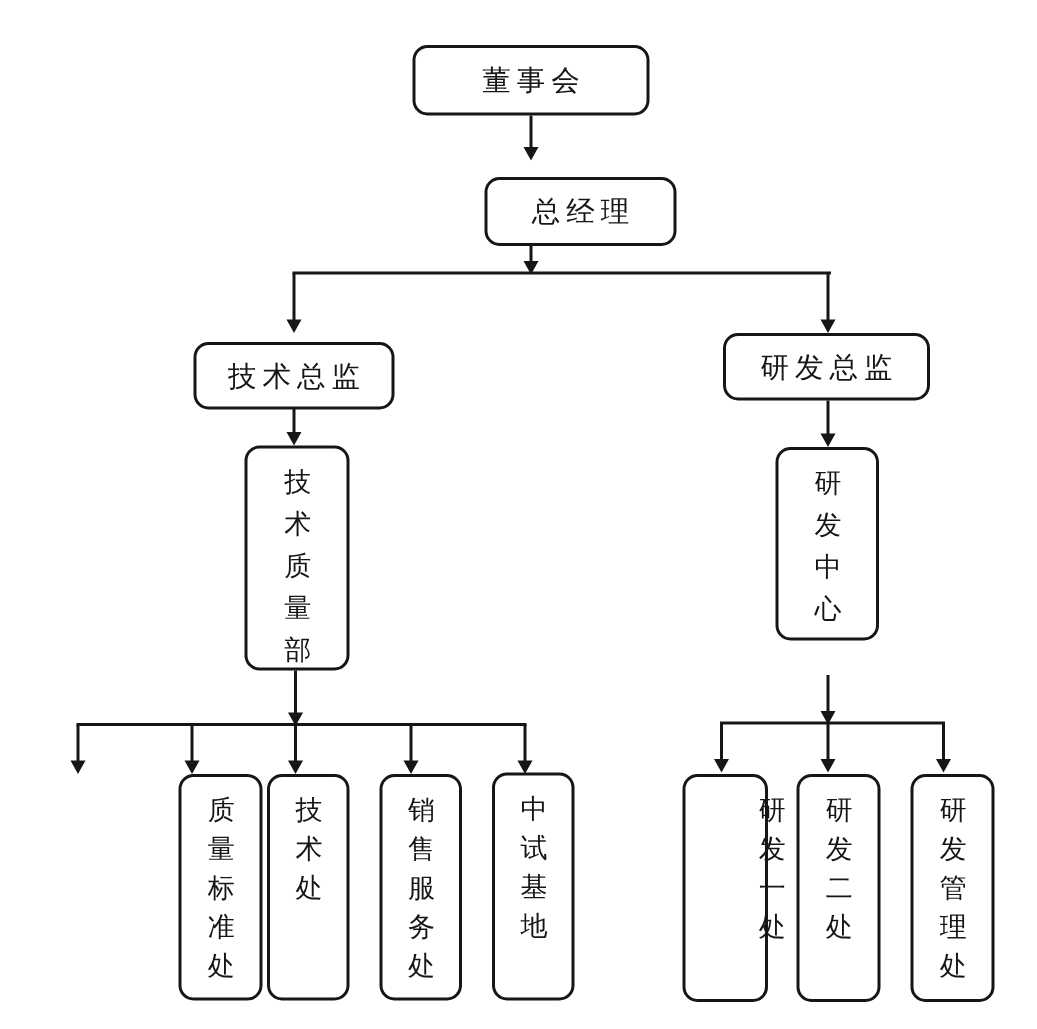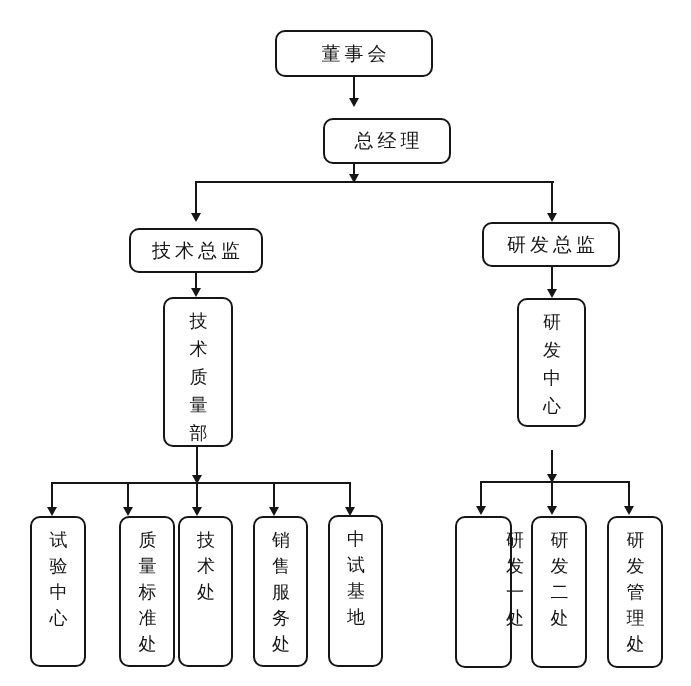--- a/index.html
+++ b/index.html
@@ -122,23 +122,20 @@
   <div class="node h" style="left:482px;top:222px;width:138px;height:45px;">研发总监</div>
 
   <div class="node v v-mid" style="left:163px;top:297px;width:70px;height:150px;">
     <span class="vtext">技术质量部</span>
   </div>
 
   <div class="node v v-mid" style="left:517px;top:298px;width:69px;height:129px;">
     <span class="vtext">研发中心</span>
   </div>
 
-  <div class="node v v-small" style="left:30px;top:516px;width:56px;height:151px;">
-    <span class="vtext">试验中心</span>
-  </div>
 
   <div class="node v v-small" style="left:119px;top:516px;width:56px;height:151px;">
     <span class="vtext">质量标准处</span>
   </div>
 
   <div class="node v v-small" style="left:178px;top:516px;width:55px;height:151px;">
     <span class="vtext">技术处</span>
   </div>
 
   <div class="node v v-small" style="left:253px;top:516px;width:55px;height:151px;">

